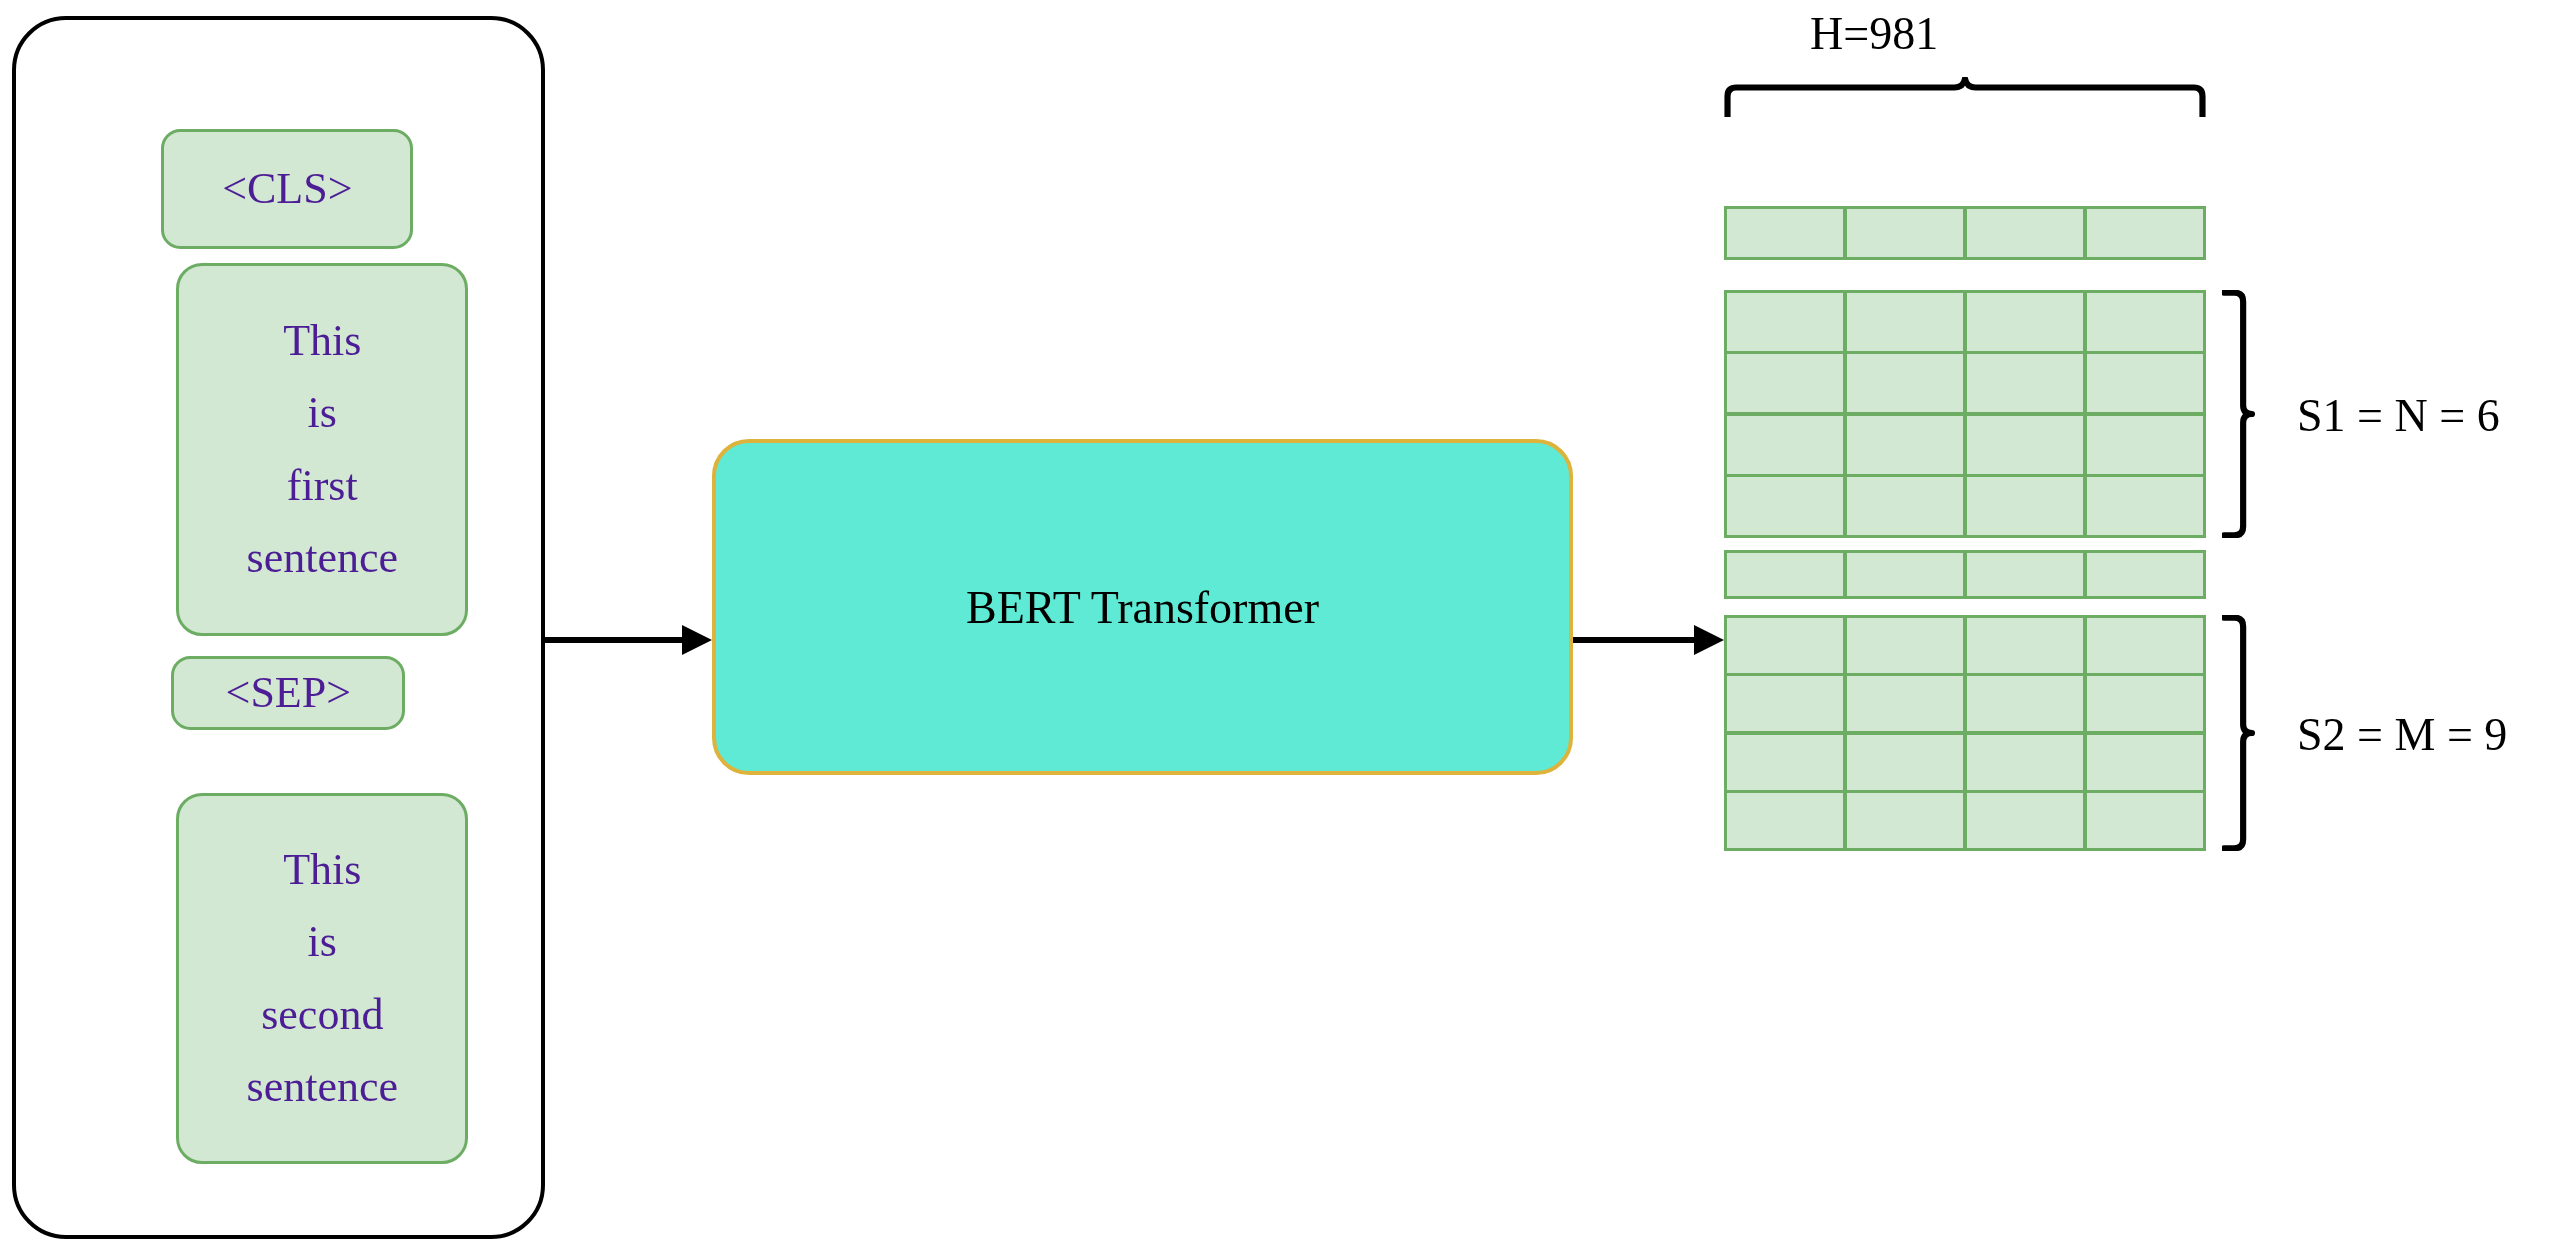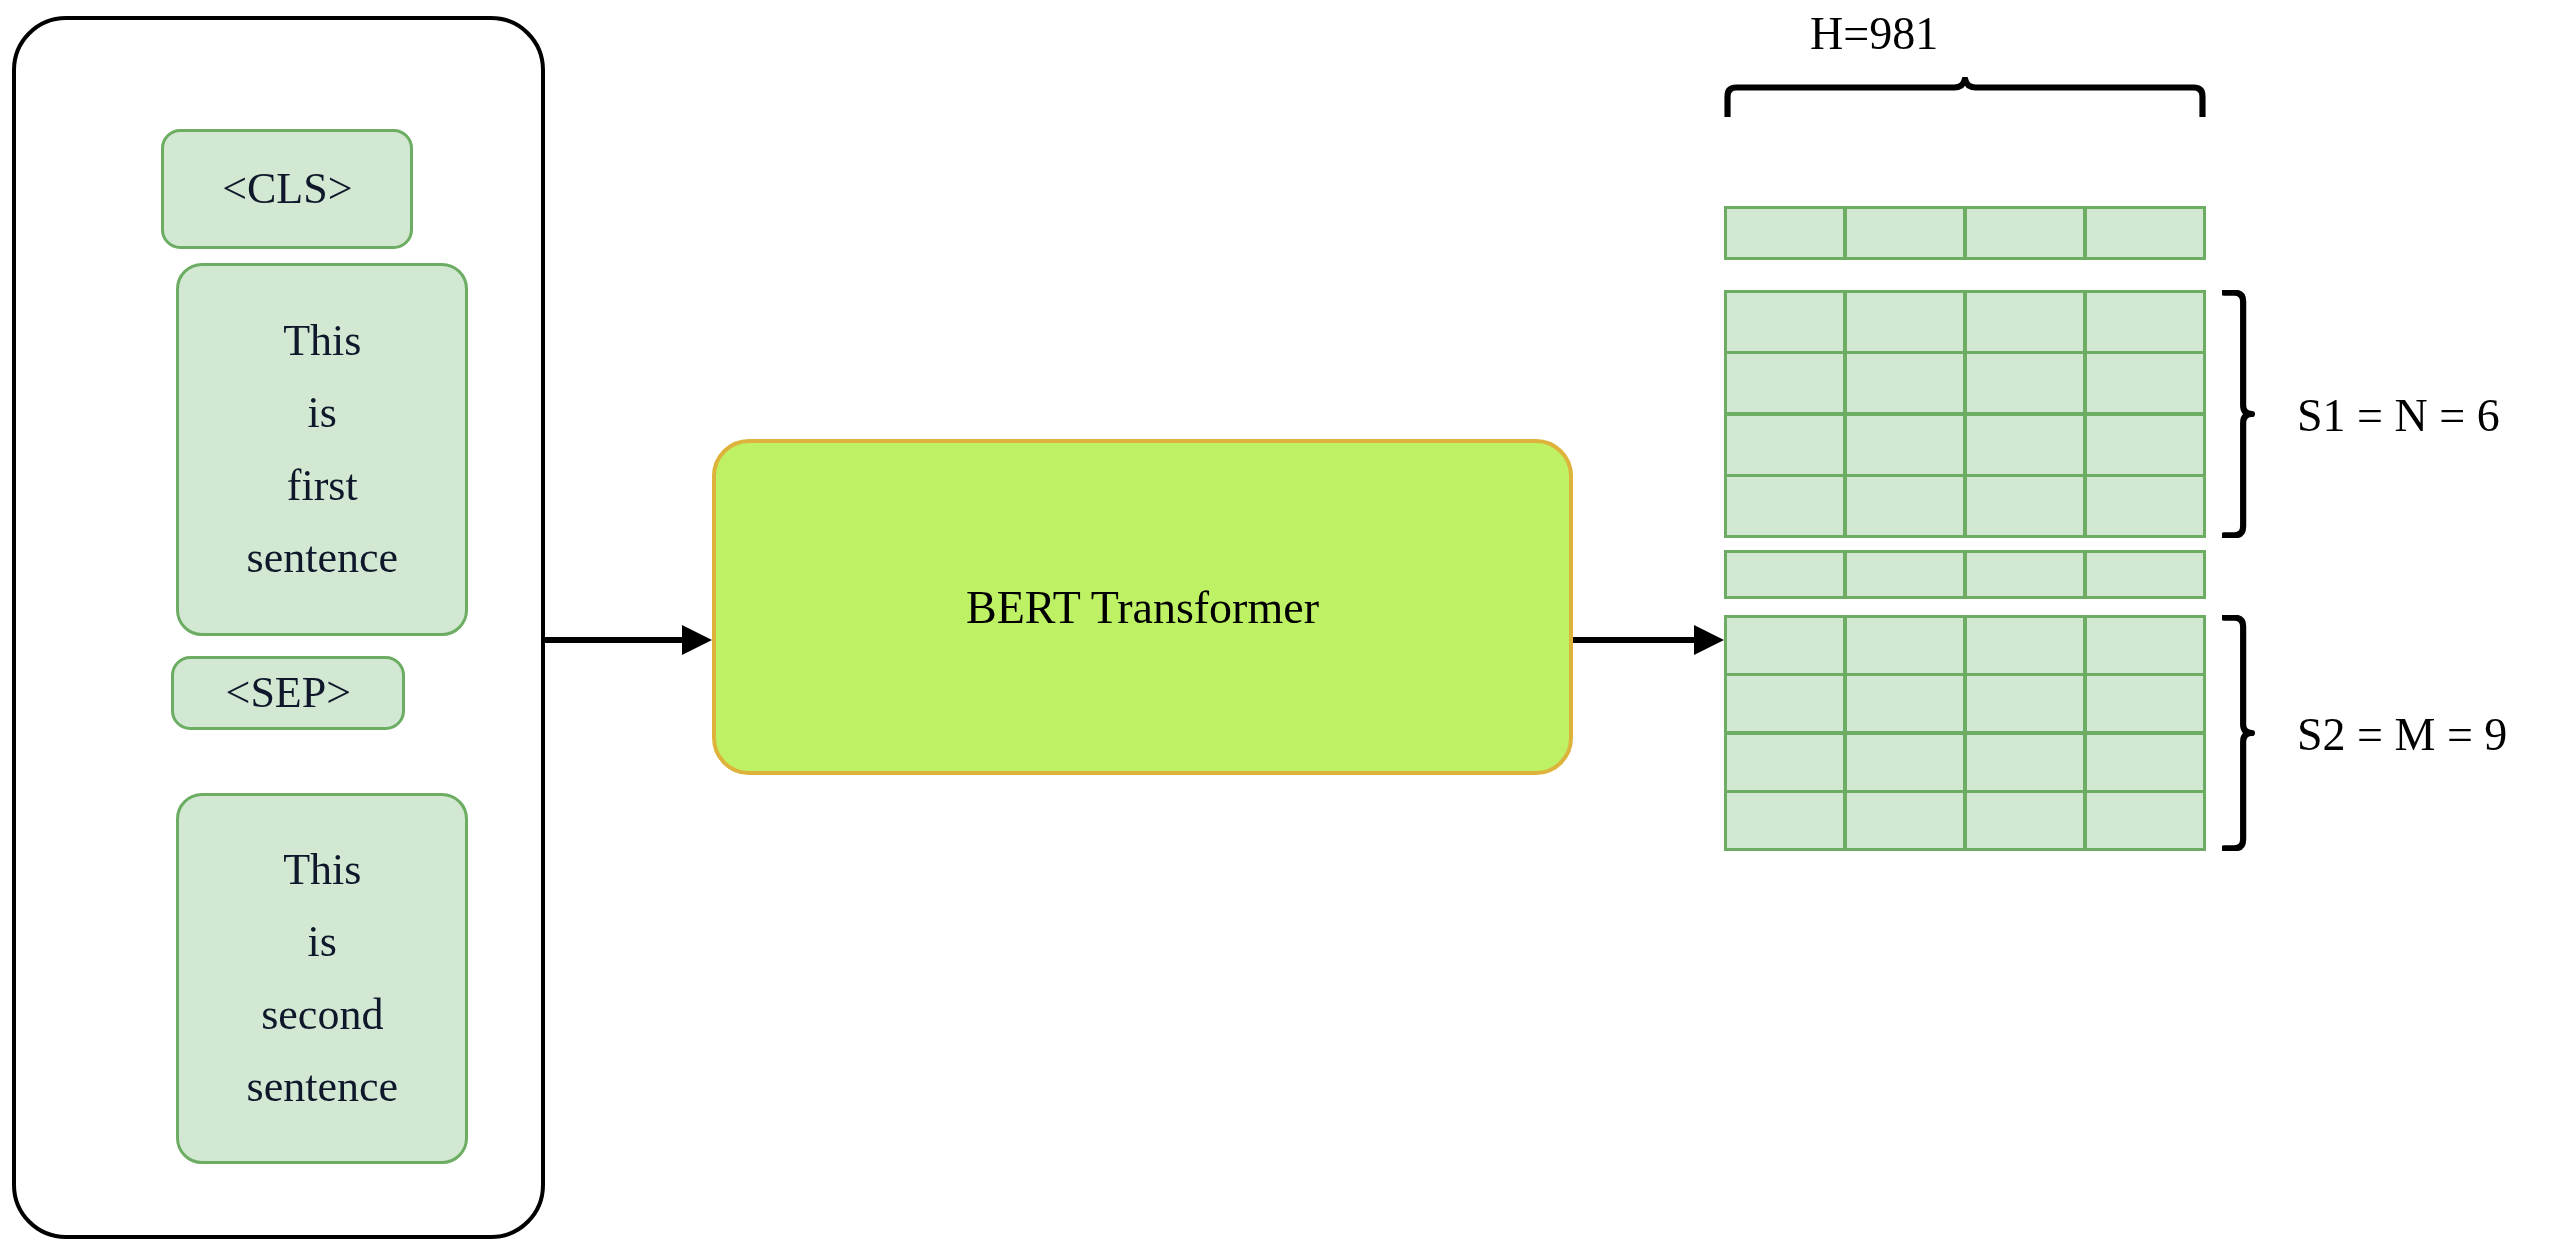--- a/index.html
+++ b/index.html
@@ -33,21 +33,21 @@
   .token-box {
     position: absolute;
     box-sizing: border-box;
     background: #d2e8d3;
     border: 3.5px solid #6cad63;
     border-radius: 19.3px;
     display: flex;
     align-items: center;
     justify-content: center;
     text-align: center;
-    color: #0f172a;
+    color: #4c1d95;
     line-height: 1.28;
   }
   .token-box.sentence {
     border-radius: 26px;
     flex-direction: column;
     margin-left: 28px;
   }
   .token-line {
     display: block;
   }
@@ -123,21 +123,21 @@
   #arrow-bert-to-output .head  { left: 121px; }
 
   
   #bert-block {
     position: absolute;
     left: 712px;
     top: 439px;
     width: 861px;
     height: 336px;
     box-sizing: border-box;
-    background: #bef264;
+    background: #5eead4;
     border: 4.4px solid #deb33c;
     border-radius: 37px;
     display: flex;
     align-items: center;
     justify-content: center;
   }
   #bert-label {
     font-size: 46px;
     color: #000000;
   }

